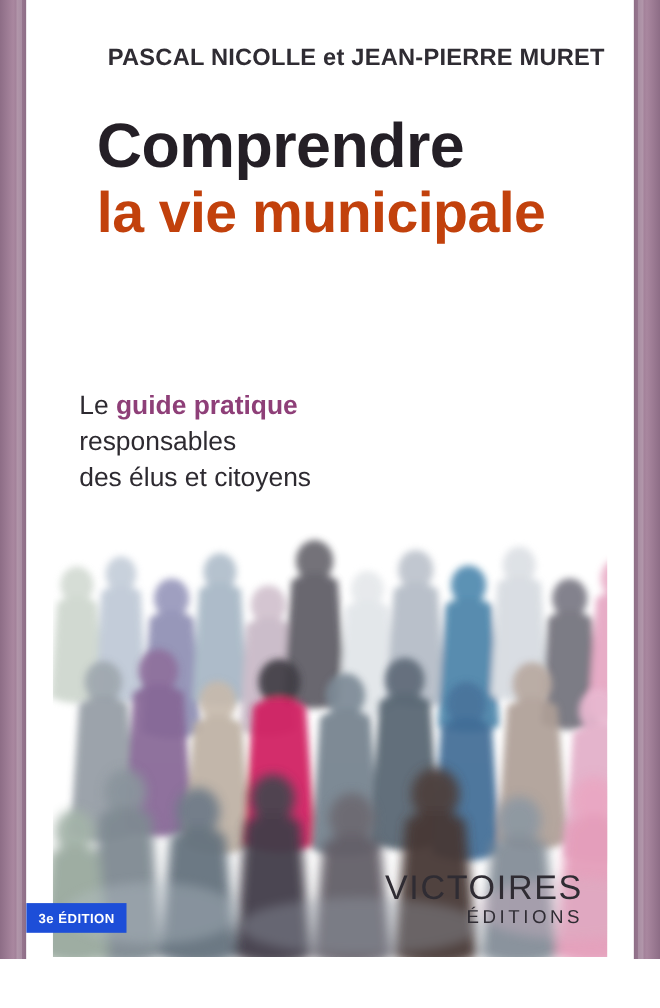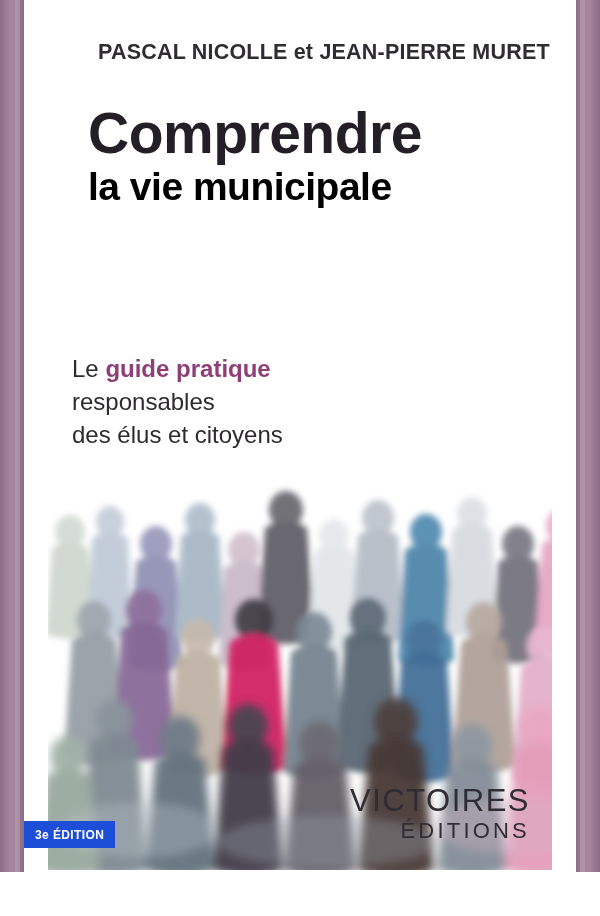--- a/index.html
+++ b/index.html
@@ -64,23 +64,23 @@
     top: 104px;
   }
   .title-line-1 {
     font-size: 57px;
     font-weight: bold;
     color: #241f26;
     line-height: 1.04;
     letter-spacing: -0.5px;
   }
   .title-line-2 {
-    font-size: 39px;
-    font-weight: bold;
-    color: #000000;
+    font-size: 52px;
+    font-weight: bold;
+    color: #c2410c;
     line-height: 1.04;
     letter-spacing: -0.5px;
     margin-top: 4px;
   }
   .subtitle {
     font-size: 29px;
     color: #2d2a30;
     margin-top: 14px;
     letter-spacing: -0.2px;
   }
@@ -127,21 +127,21 @@
     bottom: 28px;
     text-align: right;
   }
   .publisher .name {
     font-size: 31px;
     color: #2f2c33;
     letter-spacing: 1.5px;
     line-height: 1;
   }
   .publisher .kind {
-    font-size: 22px;
+    font-size: 17px;
     color: #2f2c33;
     letter-spacing: 3.2px;
     line-height: 1.2;
     margin-top: 2px;
   }
 </style>
 </head>
 <body>
 
 <div class="book-cover">

